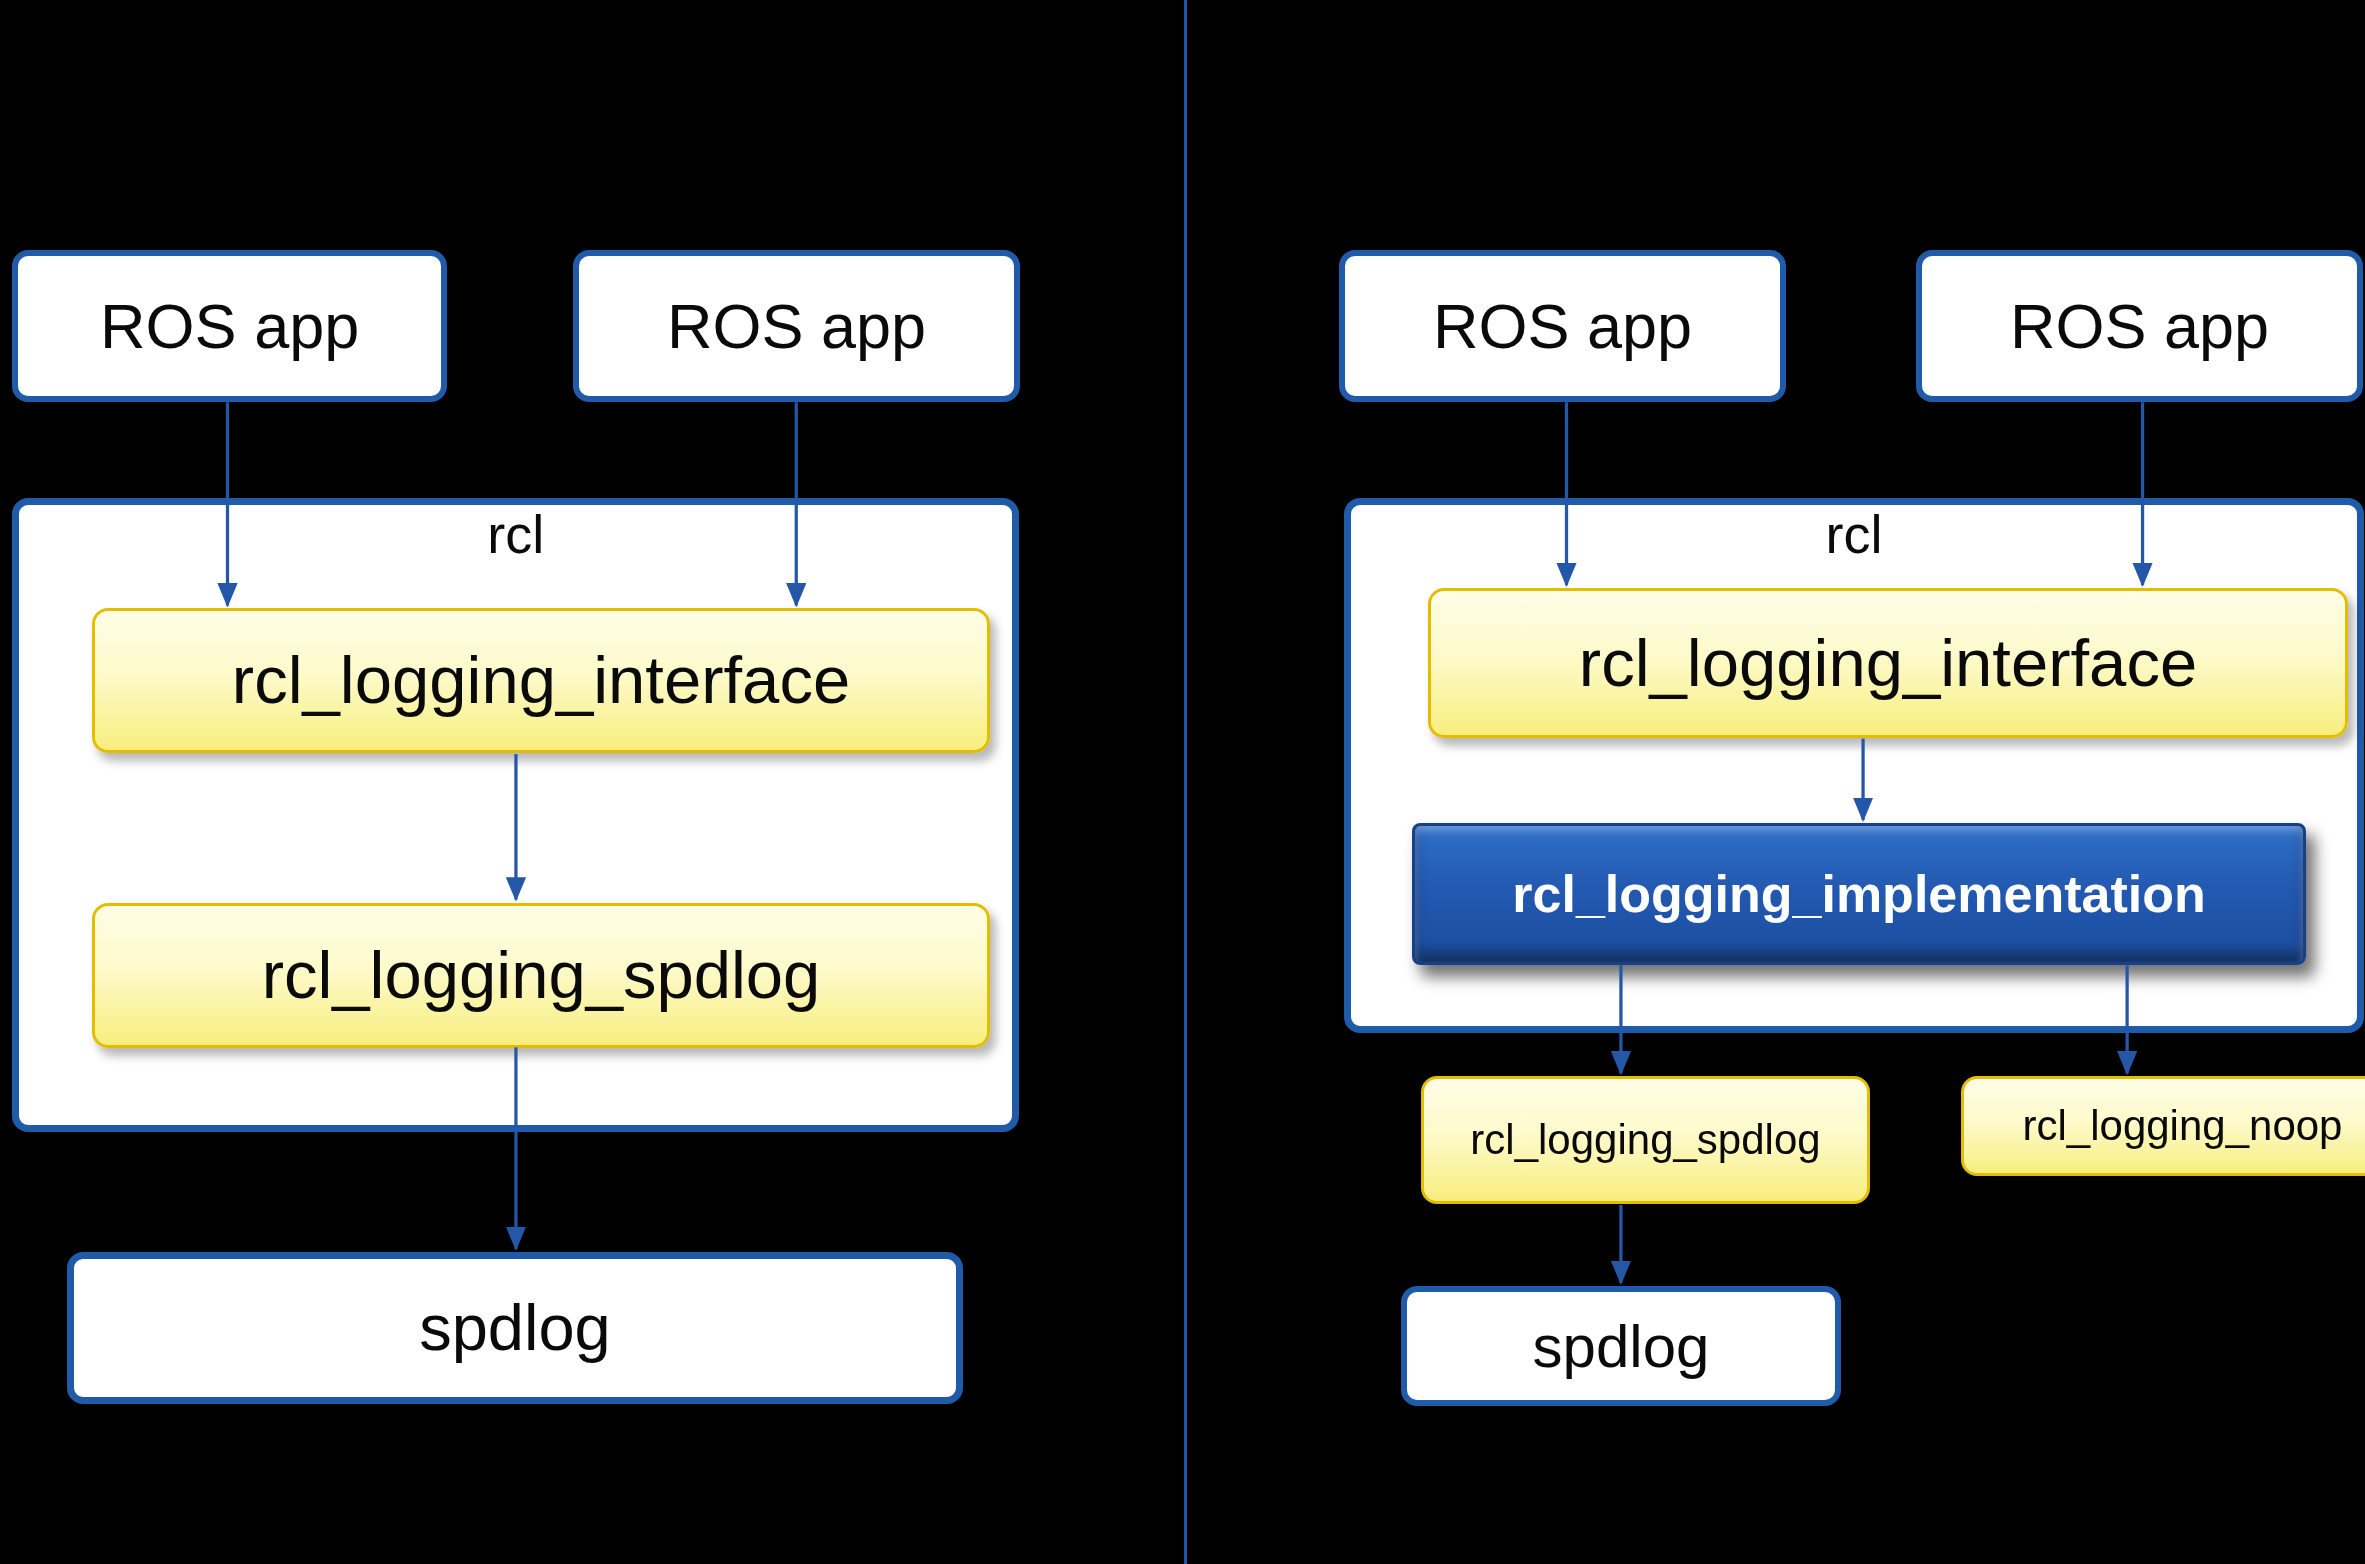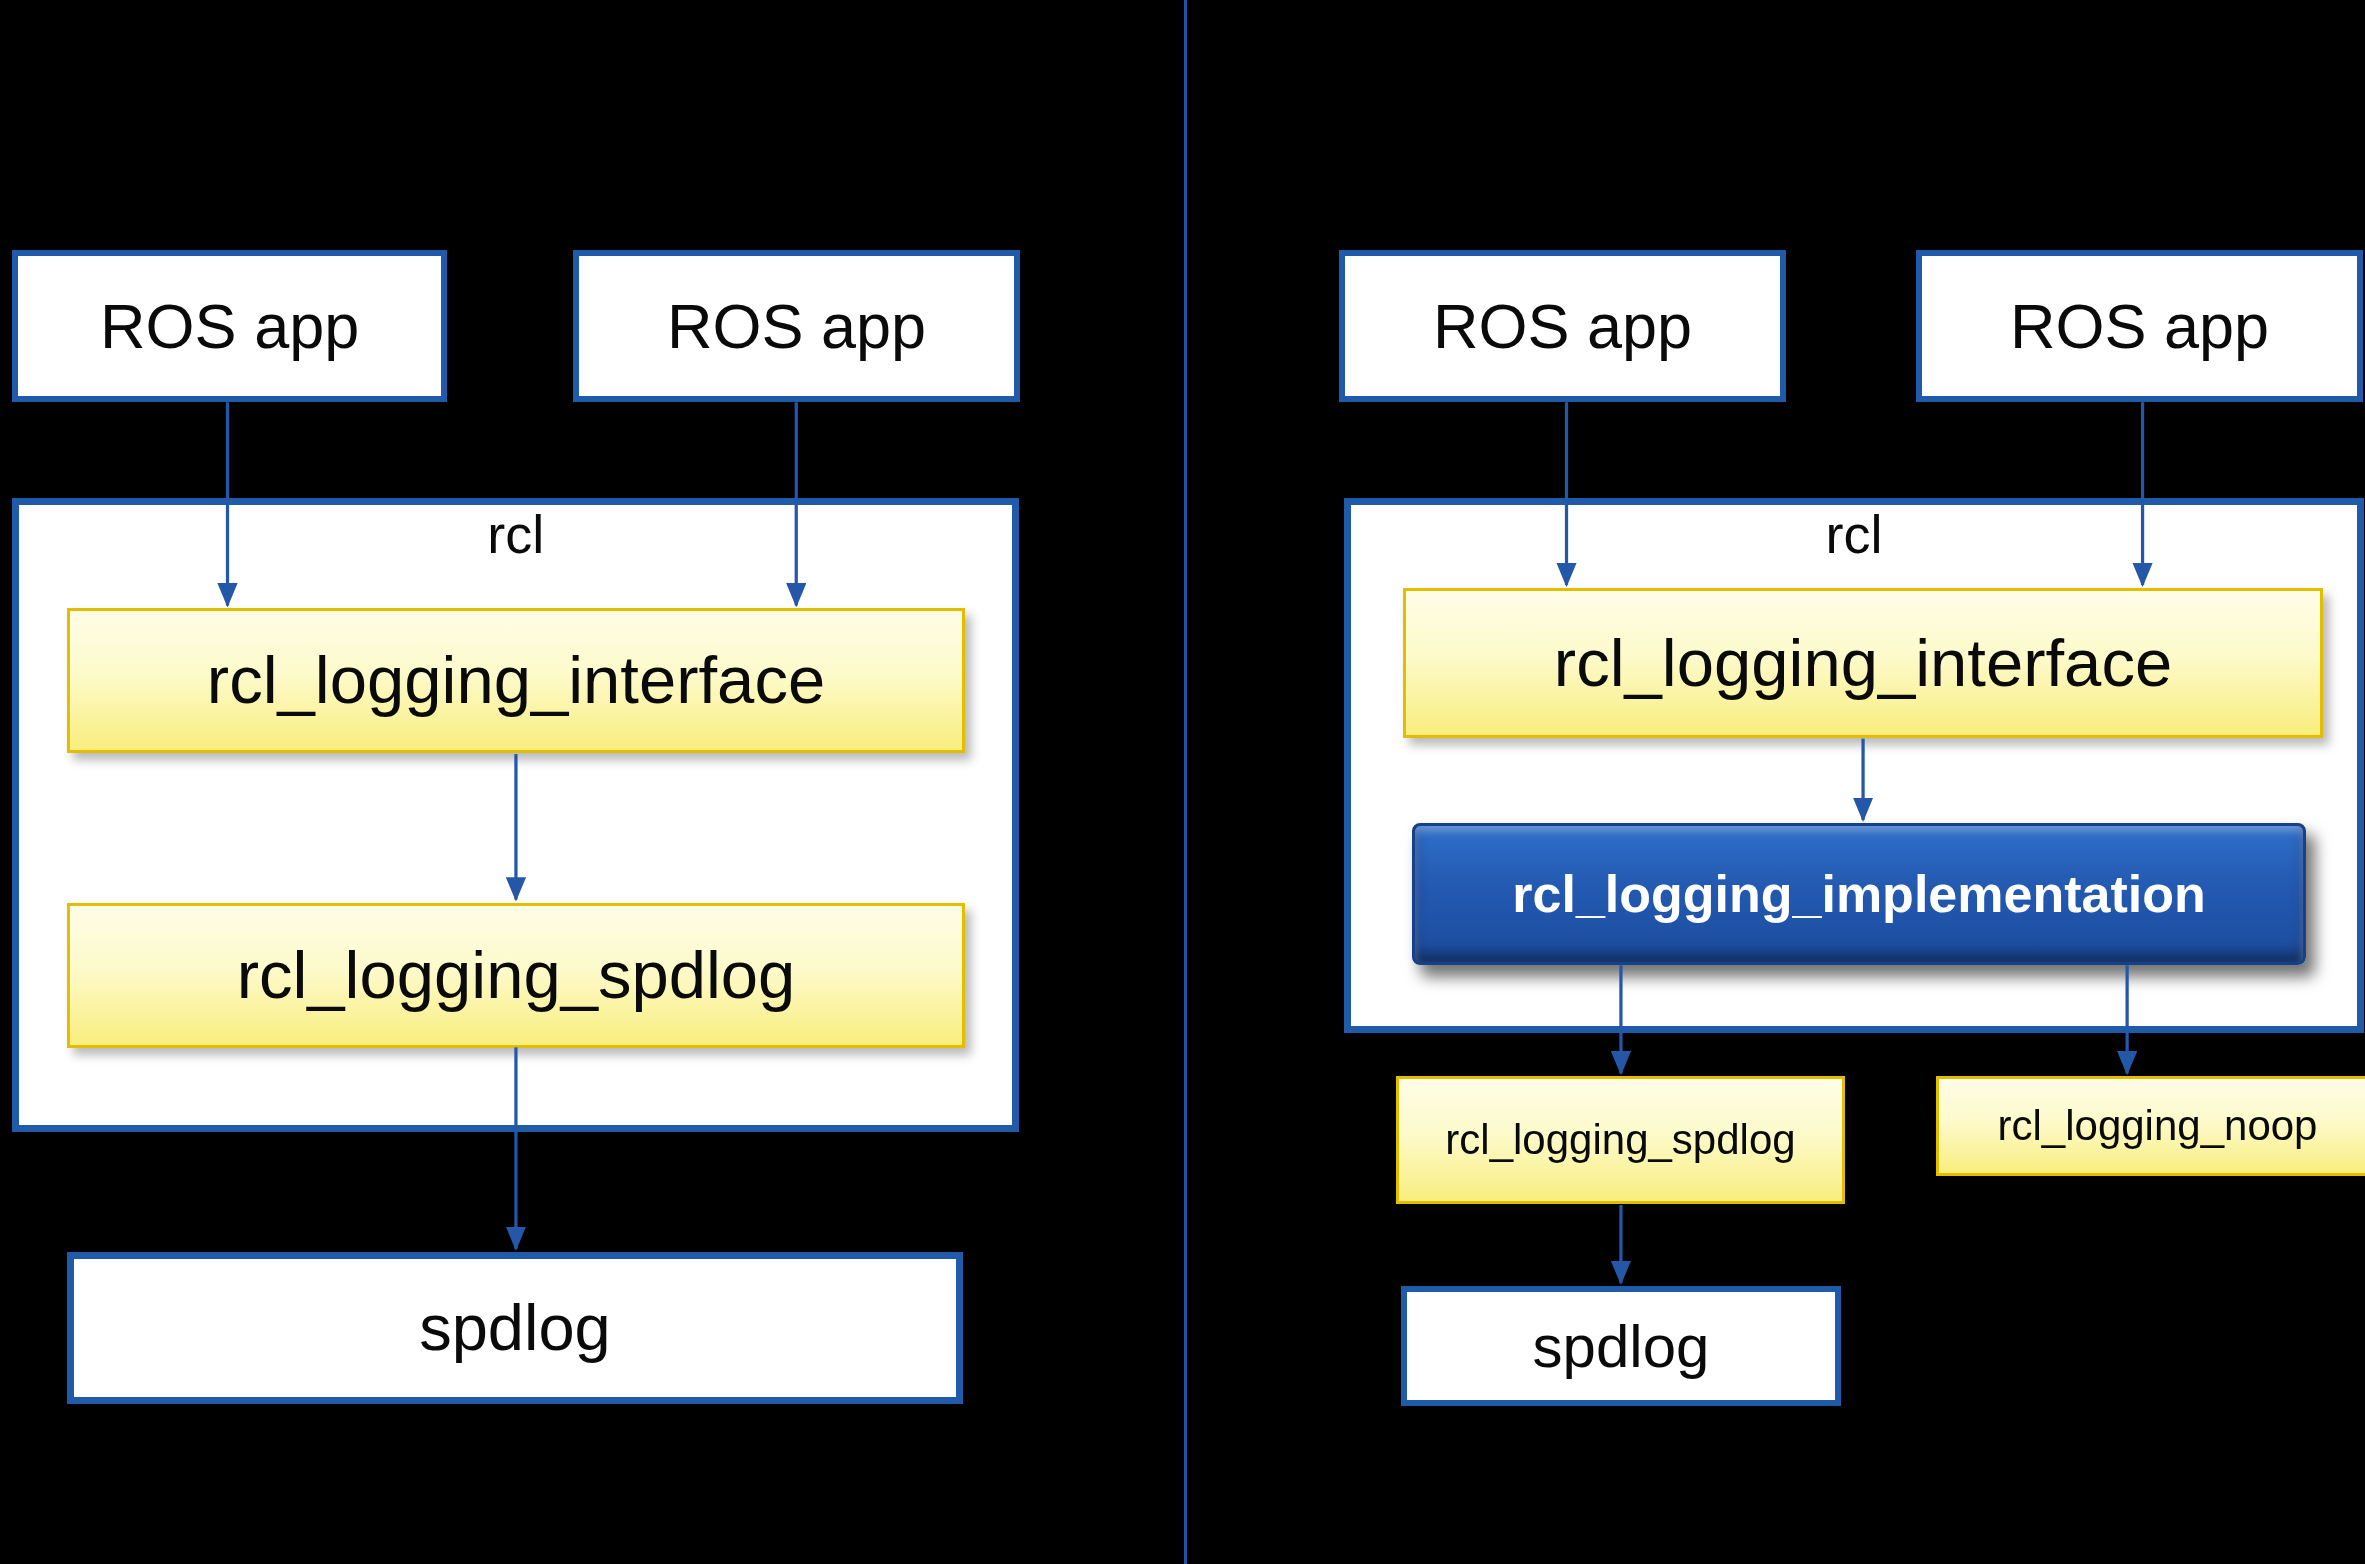--- a/index.html
+++ b/index.html
@@ -19,40 +19,41 @@
   }
   html,body{margin:0;padding:0;background:var(--background);}
   .canvas{
     position:relative;width:2366px;height:1565px;overflow:hidden;
     background:var(--background);
     font-family:"Liberation Sans",sans-serif;
     color:var(--text_dark);
   }
   .box{
     position:absolute;display:flex;align-items:center;justify-content:center;
-    box-sizing:border-box;text-align:center;line-height:1.05;
+    box-sizing:border-box;text-align:center;line-height:1.05;border-radius:16px;
   }
   .white-box{
     background:var(--box_fill_white);
     border:6.5px solid var(--box_border_blue);
     font-size:63px;
   }
   .container-box{
     background:var(--box_fill_white);
     border:7.3px solid var(--box_border_blue);
   }
   .rcl-label{
     position:absolute;text-align:center;font-size:54px;line-height:1;
     color:var(--text_dark);
   }
   .yellow-box{
     background:linear-gradient(180deg,var(--yellow_top) 0%,#FDFACB 45%,var(--yellow_bottom) 100%);
     border:3.2px solid var(--yellow_border);
     box-shadow:5.7px 7.3px 9.7px rgba(0,0,0,0.28);
     font-size:67px;
+    margin-left:25px;
   }
   .yellow-box.small{font-size:42px;}
   .impl-box{
     background:linear-gradient(180deg,var(--impl_top) 0%,#2359B1 45%,var(--impl_bottom) 100%);
     border:3.2px solid var(--impl_border);
     border-radius:8.1px;
     box-shadow:inset 0 4.9px 8.1px rgba(255,255,255,0.30), inset 0 -9.7px 13px rgba(0,0,0,0.38), 8.1px 11.4px 14.6px rgba(0,0,0,0.55);
     color:var(--impl_text);
     font-size:52px;font-weight:bold;
   }

